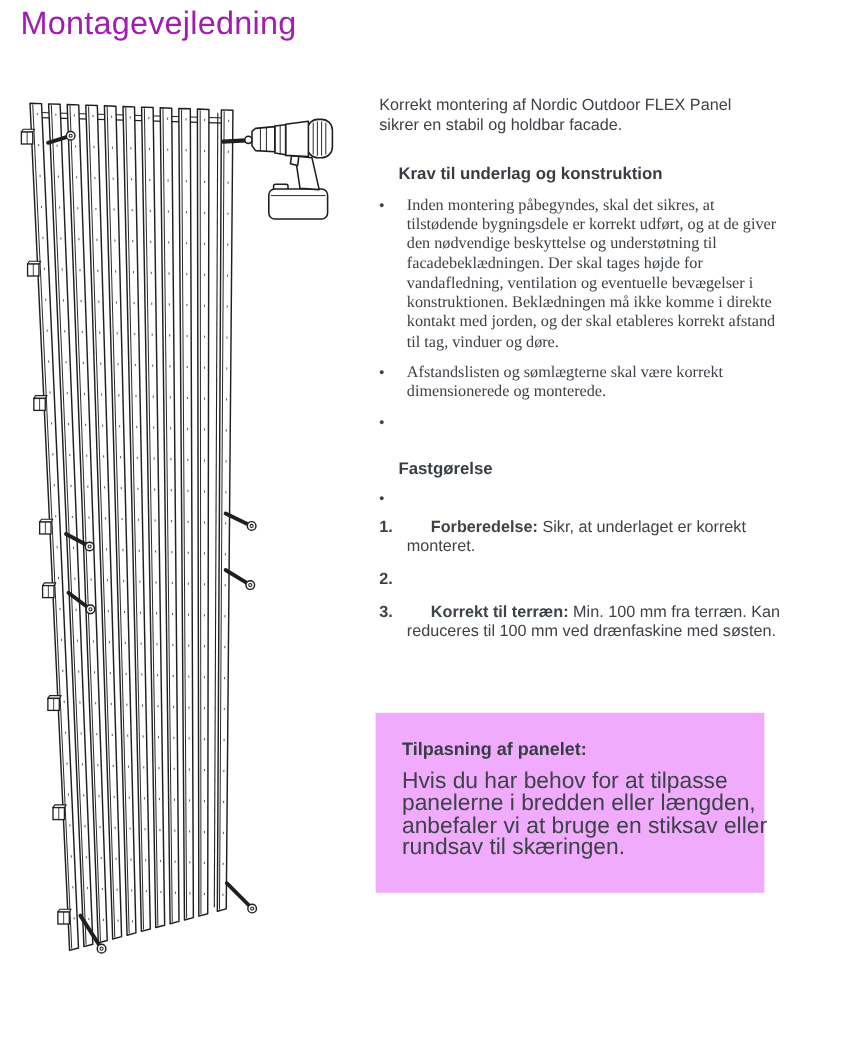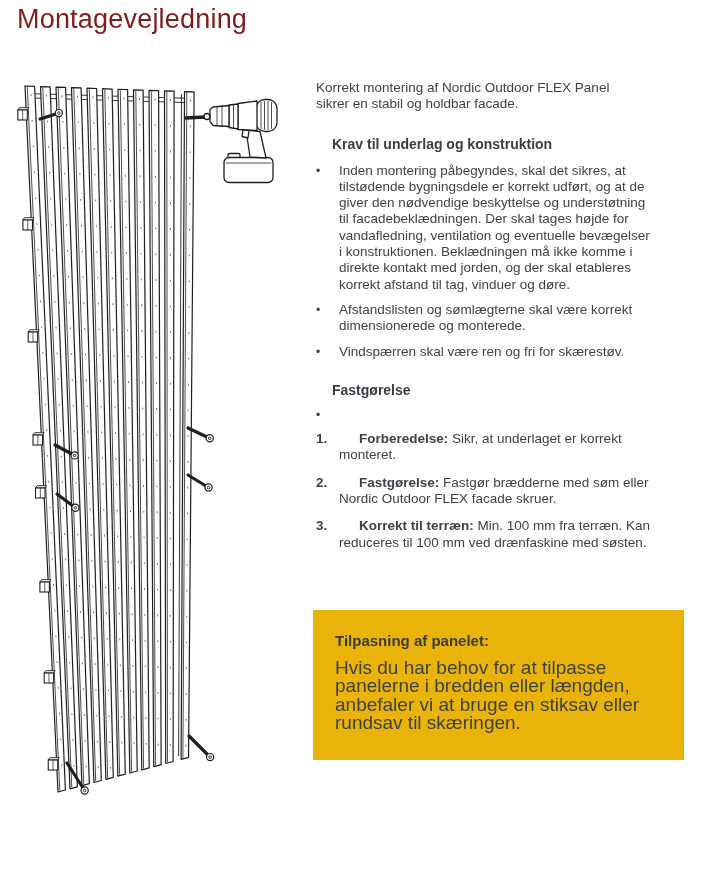--- a/index.html
+++ b/index.html
@@ -4,21 +4,21 @@
 <style>
   html,body{margin:0;padding:0;}
   body{
     width:702px;height:878px;position:relative;overflow:hidden;
     background:#ffffff;
     font-family:"Liberation Sans","DejaVu Sans",sans-serif;
     color:#3d4248;
   }
   .page-title{
     position:absolute;left:17px;top:4px;margin:0;
-    font-size:27px;font-weight:300;color:#7f1d1d;letter-spacing:.2px;
+    font-size:27px;font-weight:300;color:#a21caf;letter-spacing:.2px;
   }
   .illustration{
     position:absolute;left:0;top:58px;width:302px;height:772px;
   }
   .illustration svg{display:block;width:302px;height:772px;}
   .content{
     position:absolute;left:316px;top:80px;width:392px;
     font-size:13.5px;line-height:16.3px;
   }
   .intro{margin:0;width:316px;}
@@ -26,31 +26,31 @@
     margin:0;font-size:14px;line-height:17px;font-weight:700;color:#383d44;padding-left:16px;
   }
   h2.s0{margin-top:23px;}
   h2.s1{margin-top:22px;}
   h2.s2{margin-top:31px;}
   ul.blist,ol.slist{list-style:none;margin:0;padding:0;}
   ul.blist{margin-top:10px;}
   ul.blist li{display:flex;align-items:flex-start;}
   ul.blist li + li{margin-top:9px;}
   .bullet-marker{width:23px;flex:0 0 23px;font-size:12px;line-height:16.3px;}
-  .li-text{width:316px;}
+  .li-text{width:316px;font-family:Liberation Serif, serif;}
   ul.u1{margin-top:8px;}
   ol.slist{margin-top:8px;}
   ol.slist li{display:flex;align-items:flex-start;}
   ol.slist li + li{margin-top:11px;}
   .step-num{width:23px;flex:0 0 23px;font-weight:700;}
   .step-text{width:318px;}
   .step-text b{font-weight:700;margin-left:20px;}
   .note-box{
-    margin:59px 0 0 -3px;width:371px;box-sizing:border-box;
-    background:#eab308;padding:21px 25px 27px 22px;
+    margin:59px 0 0 -3px;width:324px;box-sizing:border-box;
+    background:#f0abfc;padding:21px 25px 27px 22px;
   }
   .note-box h3{
     margin:0;font-size:15px;line-height:19px;font-weight:700;color:#383d44;
   }
   .note-box p{
     margin:9px 0 0 0;font-size:19px;line-height:18.5px;width:332px;
   }
 </style>
 </head>
 <body>
@@ -211,39 +211,37 @@
     <li>
       <span class="bullet-marker">•</span>
       <span class="li-text">Inden montering påbegyndes, skal det sikres, at tilstødende bygningsdele er korrekt udført, og at de giver den nødvendige beskyttelse og understøtning til facadebeklædningen. Der skal tages højde for vandafledning, ventilation og eventuelle bevægelser i konstruktionen. Beklædningen må ikke komme i direkte kontakt med jorden, og der skal etableres korrekt afstand til tag, vinduer og døre.</span>
     </li>
     <li>
       <span class="bullet-marker">•</span>
       <span class="li-text">Afstandslisten og sømlægterne skal være korrekt dimensionerede og monterede.</span>
     </li>
     <li>
       <span class="bullet-marker">•</span>
-      <span class="li-text">Vindspærren skal være ren og fri for skærestøv.</span>
     </li>
   </ul>
 
   <h2 class="sec s1">Fastgørelse</h2>
   <ul class="blist u1">
     <li>
       <span class="bullet-marker">•</span>
     </li>
   </ul>
 
   <ol class="slist">
     <li>
       <span class="step-num">1.</span>
       <span class="step-text"><b>Forberedelse:</b> <span>Sikr, at underlaget er korrekt monteret.</span></span>
     </li>
     <li>
       <span class="step-num">2.</span>
-      <span class="step-text"><b>Fastgørelse:</b> <span>Fastgør brædderne med søm eller Nordic Outdoor FLEX facade skruer.</span></span>
     </li>
     <li>
       <span class="step-num">3.</span>
       <span class="step-text"><b>Korrekt til terræn:</b> <span>Min. 100 mm fra terræn. Kan reduceres til 100 mm ved drænfaskine med søsten.</span></span>
     </li>
   </ol>
 
   <div class="note-box">
     <h3>Tilpasning af panelet:</h3>
     <p>Hvis du har behov for at tilpasse panelerne i bredden eller længden, anbefaler vi at bruge en stiksav eller rundsav til skæringen.</p>

